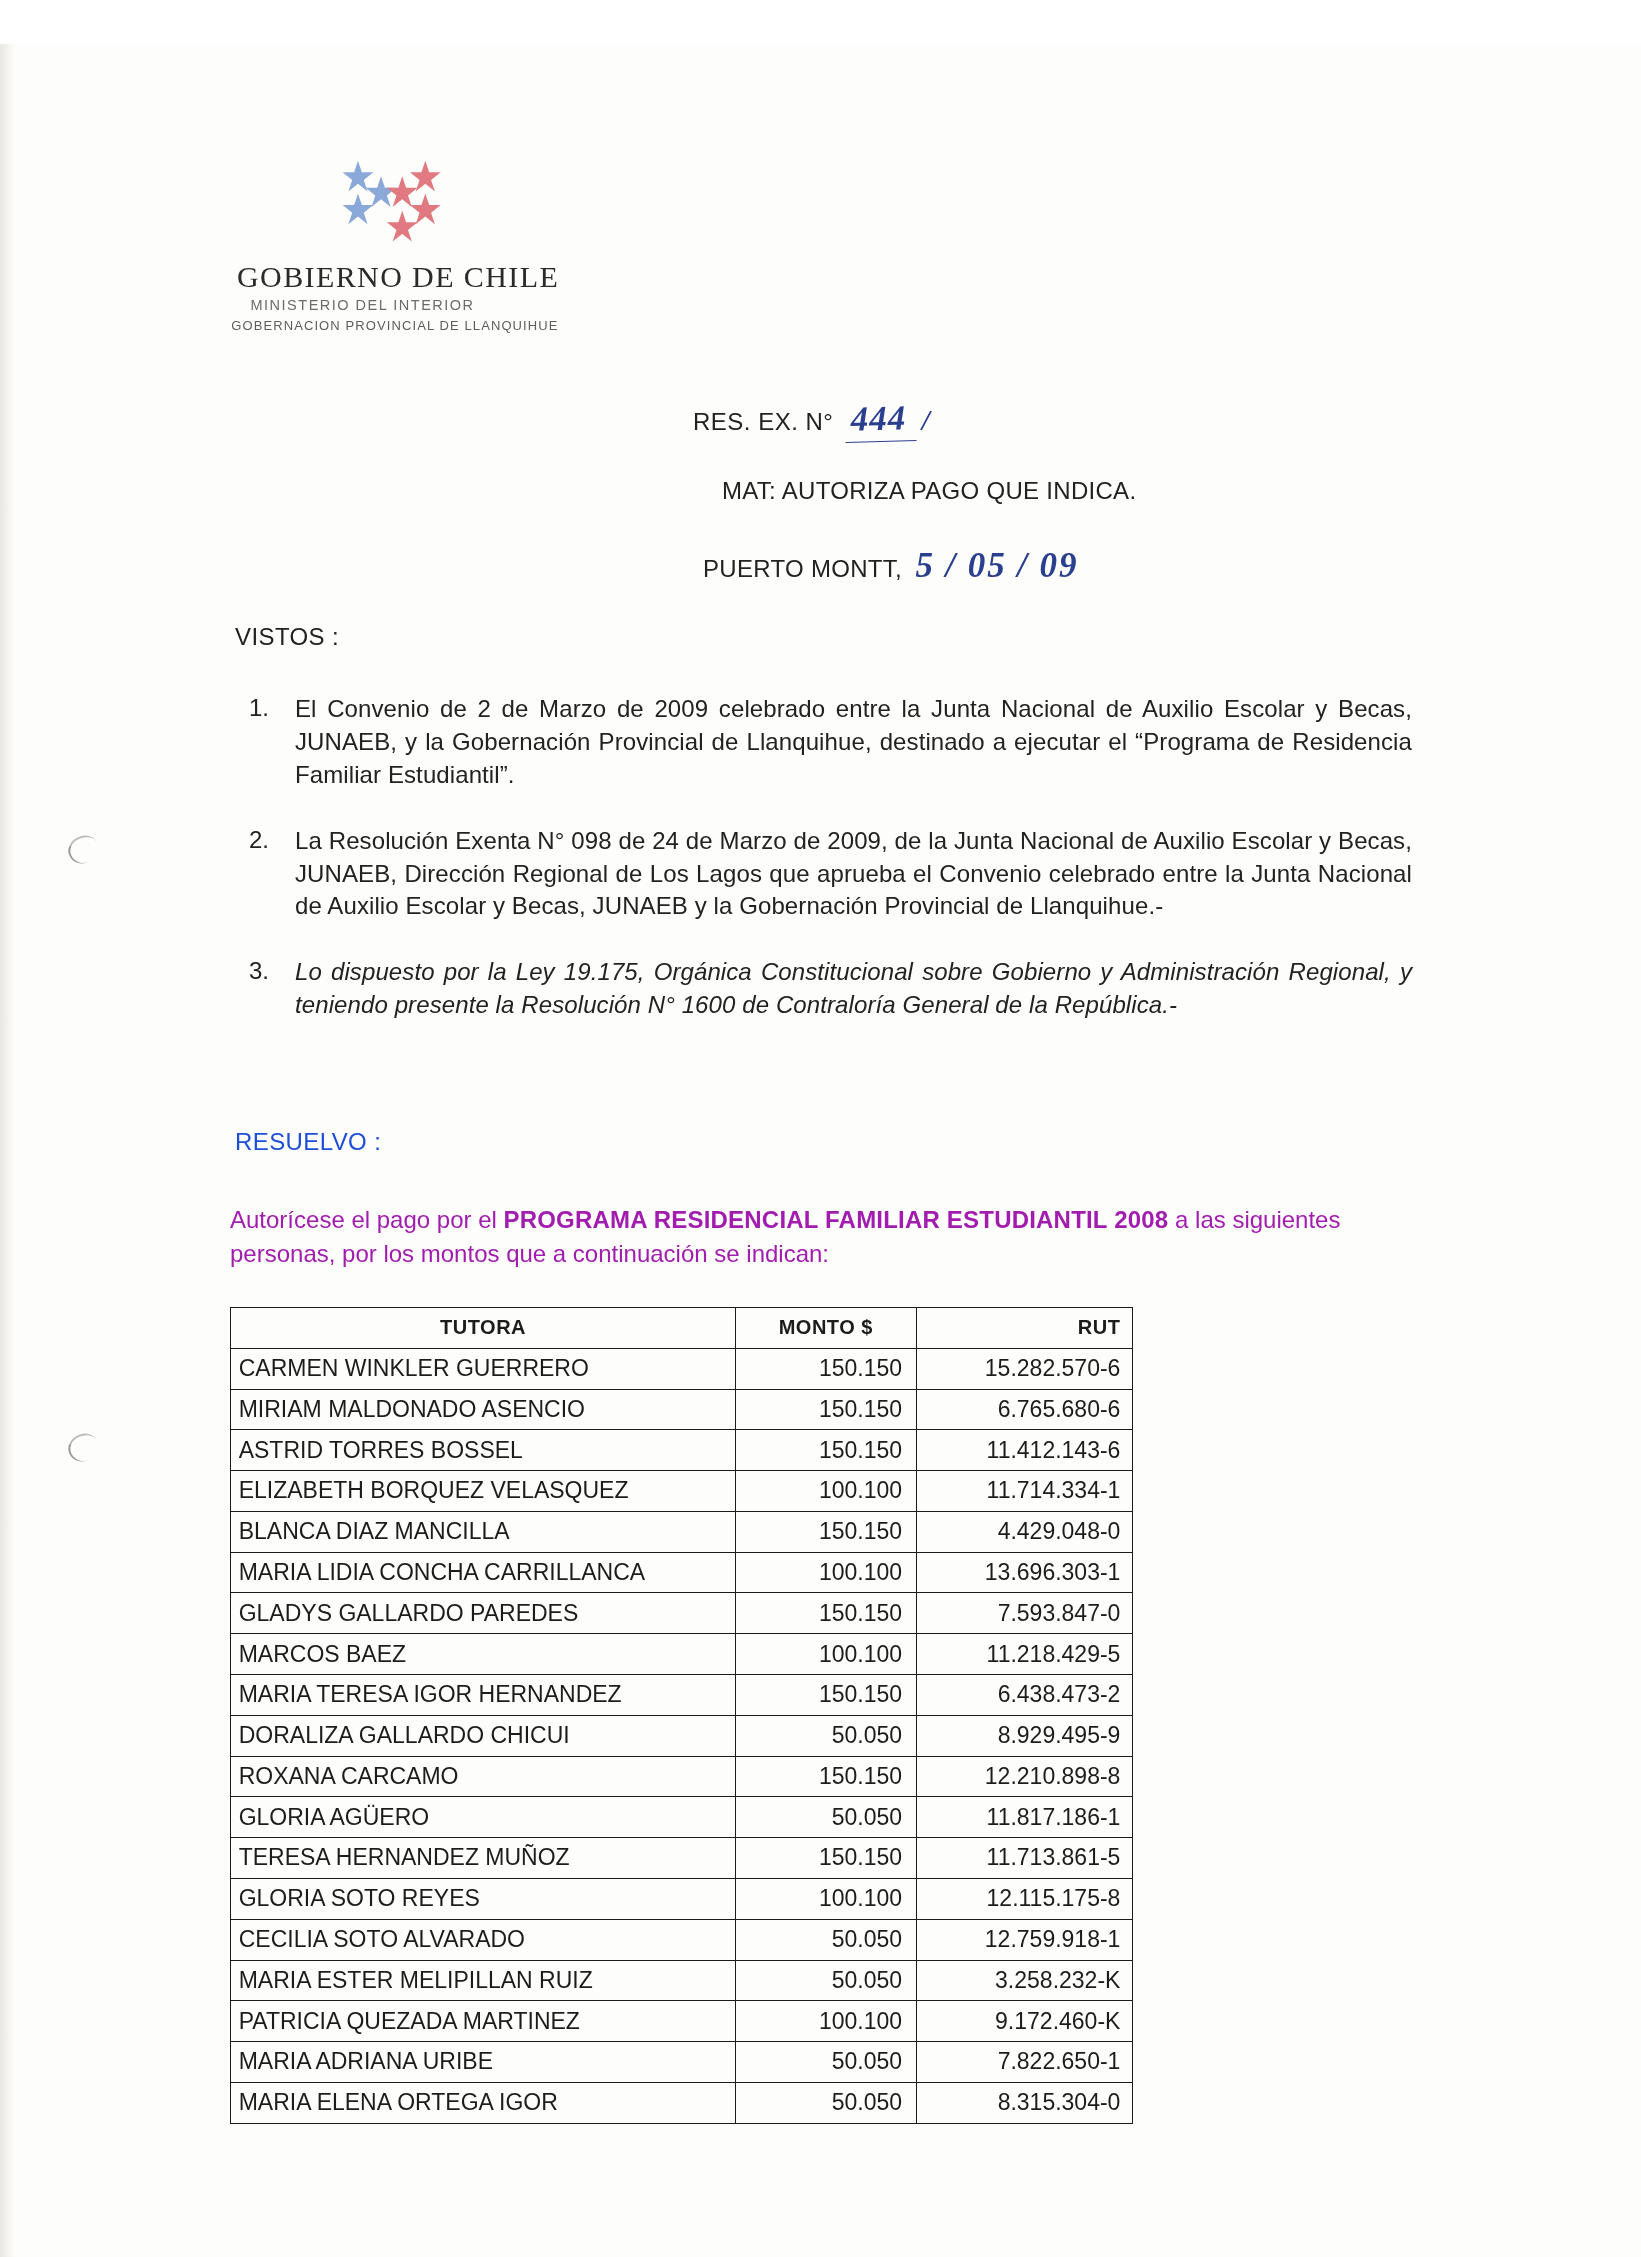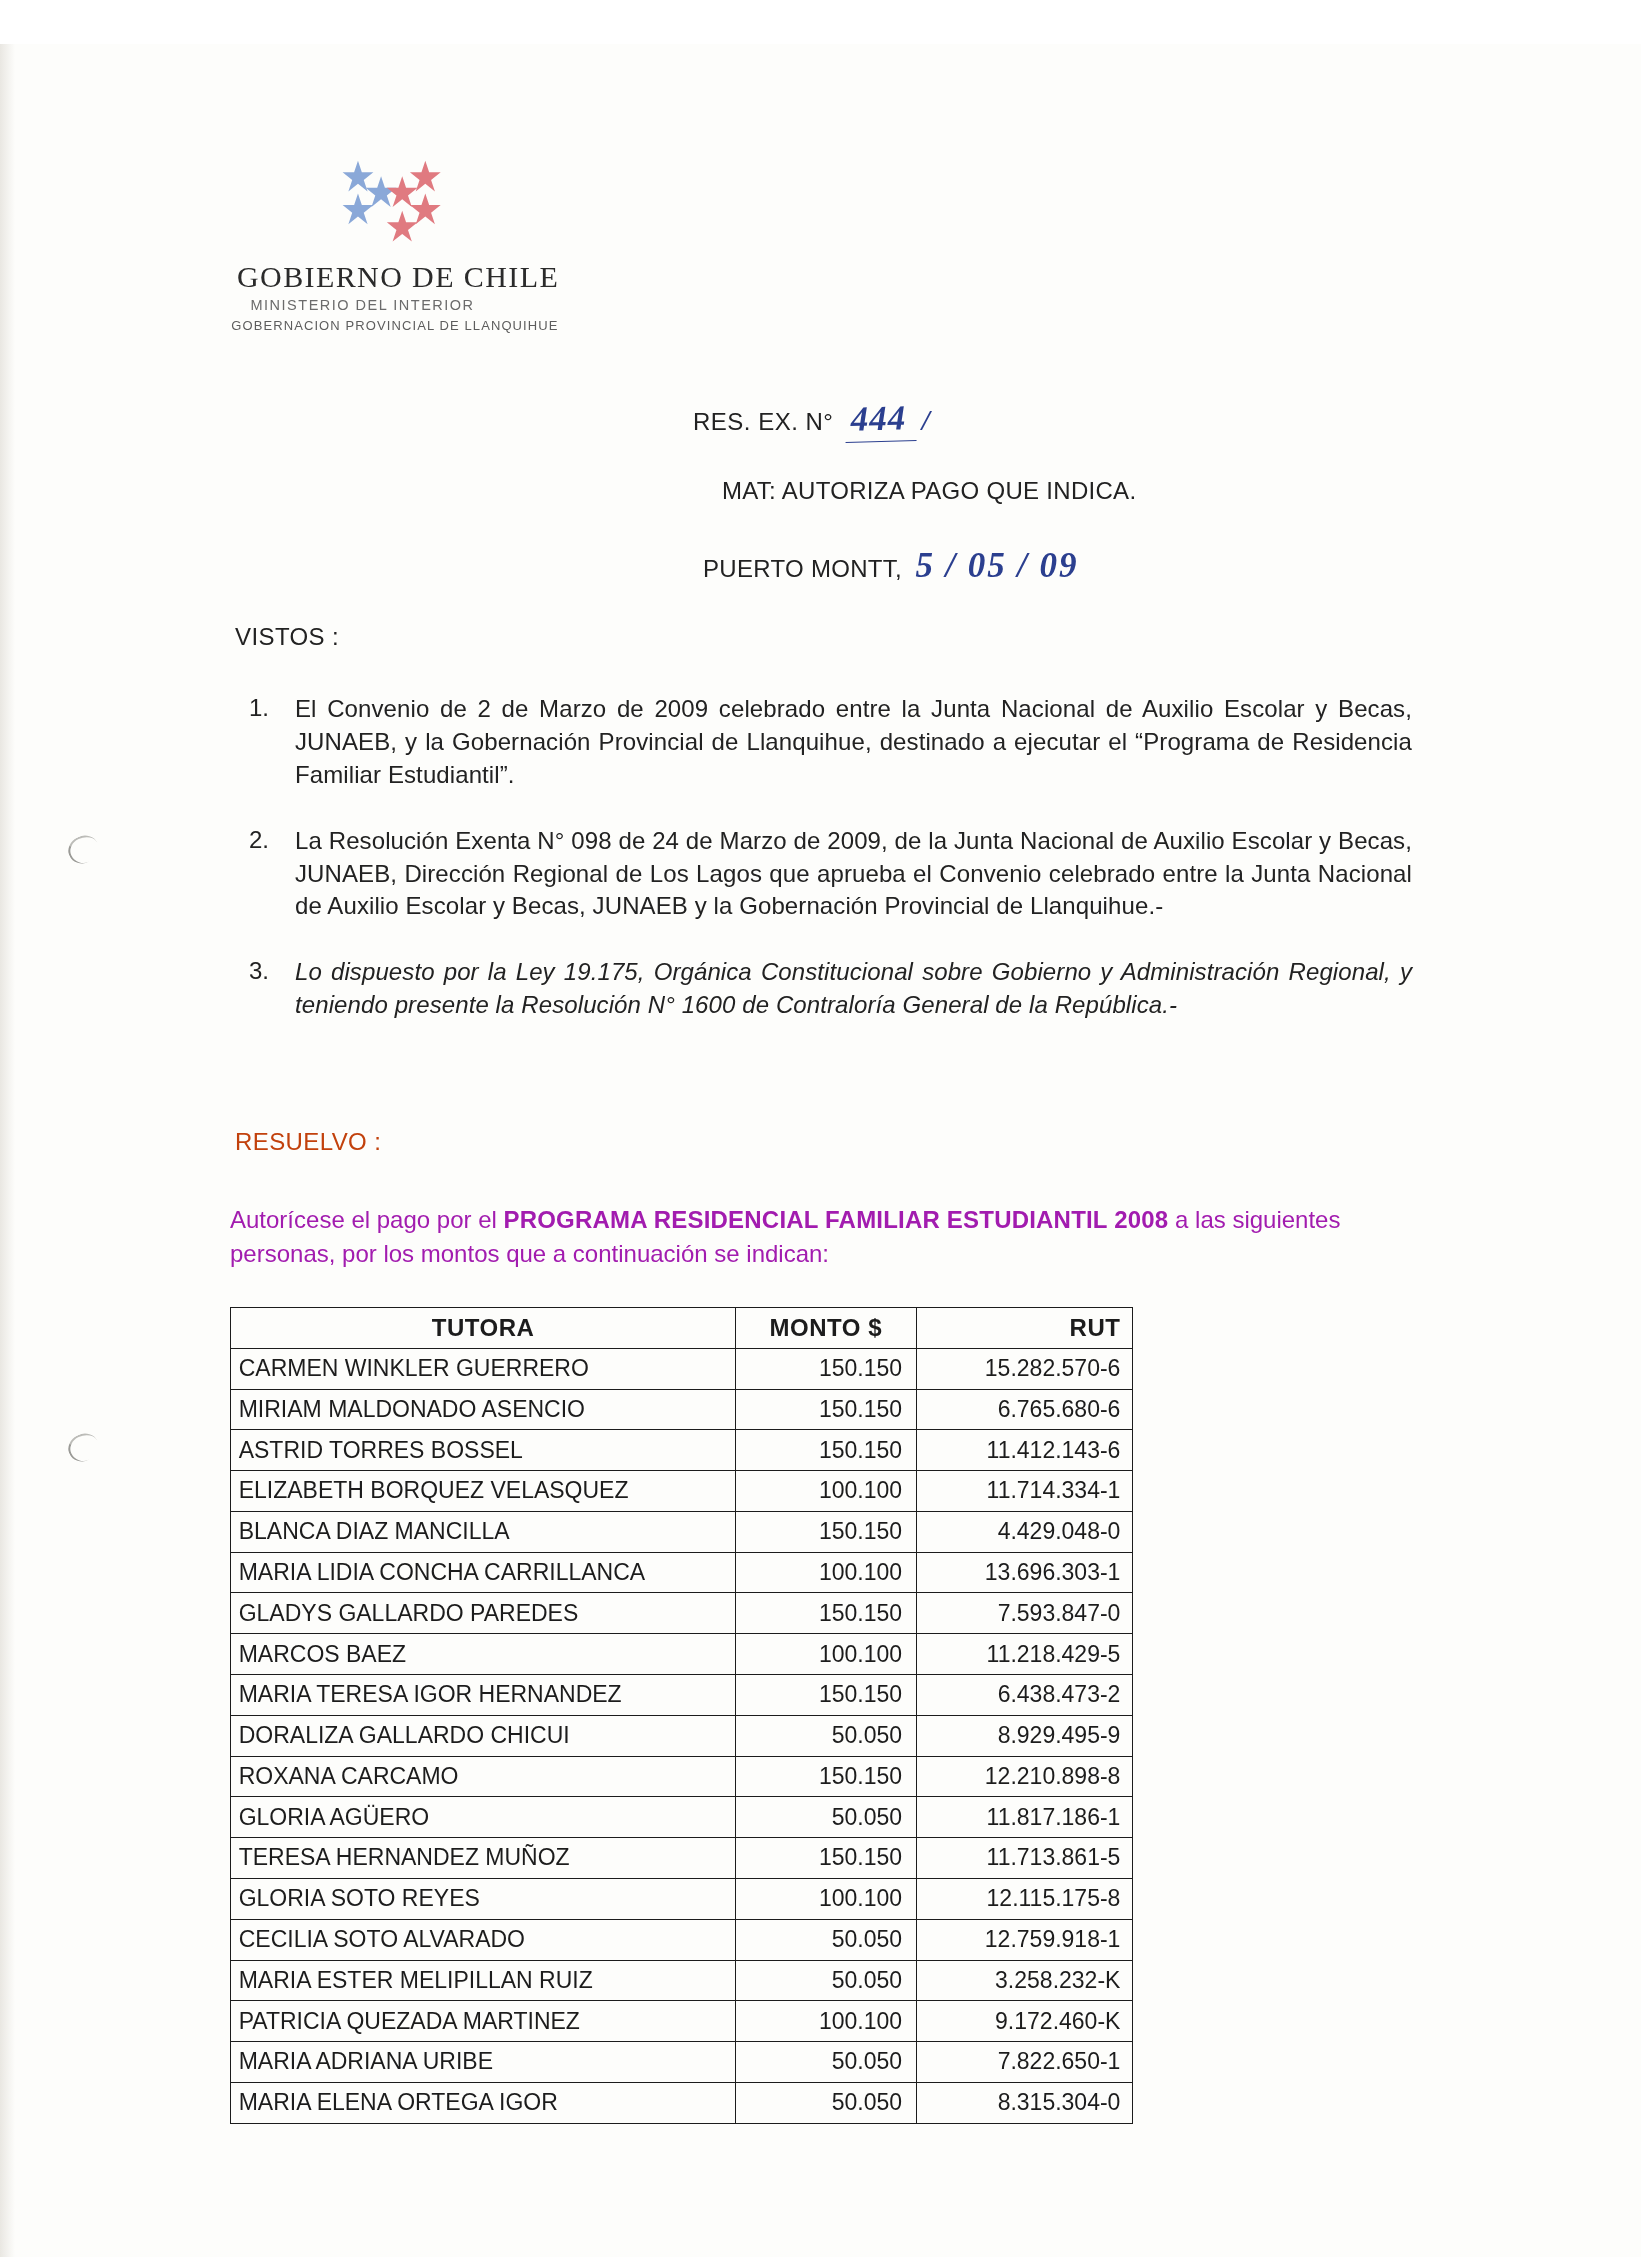--- a/index.html
+++ b/index.html
@@ -171,21 +171,21 @@
     text-align: justify;
     letter-spacing: 0.1px;
   }
   .li-txt.italic { font-style: italic; }
 
   .resuelvo {
     position: absolute;
     left: 235px;
     top: 1084px;
     font-size: 24px;
-    color: #c2410c;
+    color: #1d4ed8;
     letter-spacing: 0.4px;
   }
   .autorizase {
     position: absolute;
     left: 230px;
     top: 1159px;
     width: 1183px;
     font-size: 24px;
     line-height: 1.42;
     color: #a21caf;
@@ -209,21 +209,21 @@
   table.payments td {
     border: 1.9px solid #1c1c1c;
     padding: 1.9px 7.7px 2.9px 7.7px;
     height: 35px;
     line-height: 1.05;
   }
   table.payments th {
     text-align: center;
     font-weight: bold;
     letter-spacing: 0.5px;
-    font-size: 24px;
+    font-size: 20px;
   }
   table.payments th.c-monto { text-align: center; }
   table.payments th.c-rut { text-align: right; padding-right: 11.6px; }
   table.payments td.c-name { text-align: left; }
   table.payments td.c-monto { text-align: right; padding-right: 13.5px; }
   table.payments td.c-rut { text-align: right; padding-right: 11.6px; }
   col.w-name { width: 56%; }
   col.w-monto { width: 20%; }
   col.w-rut { width: 24%; }
 </style>

